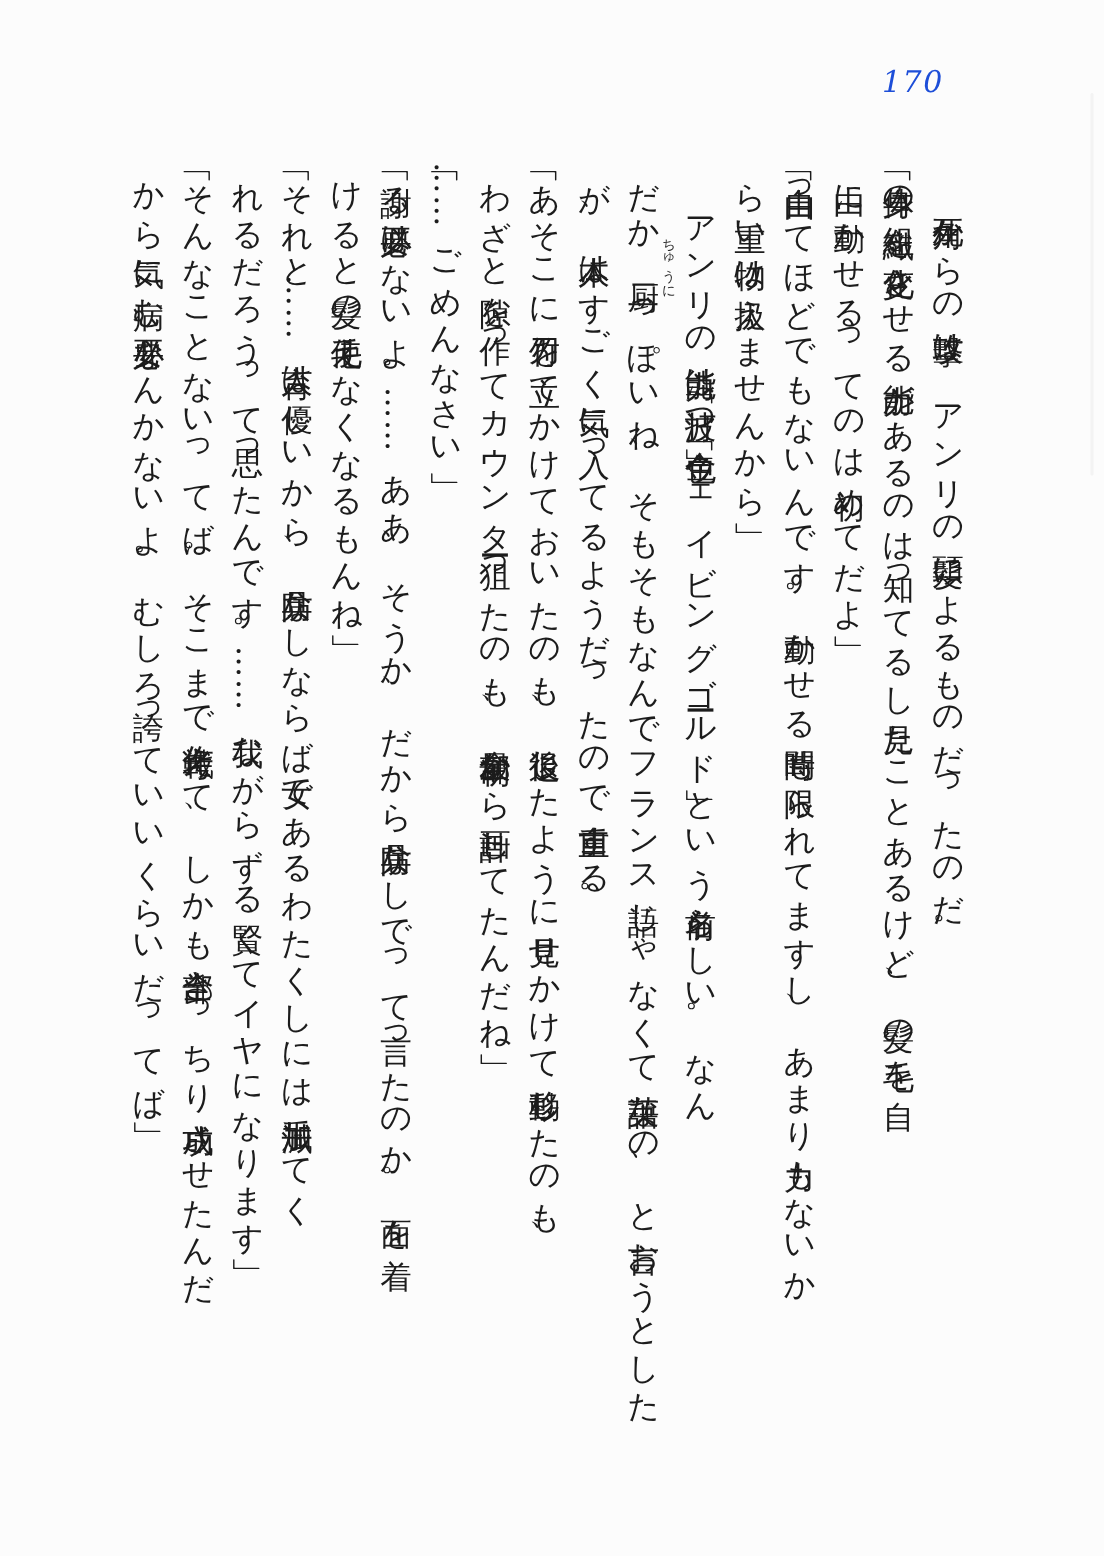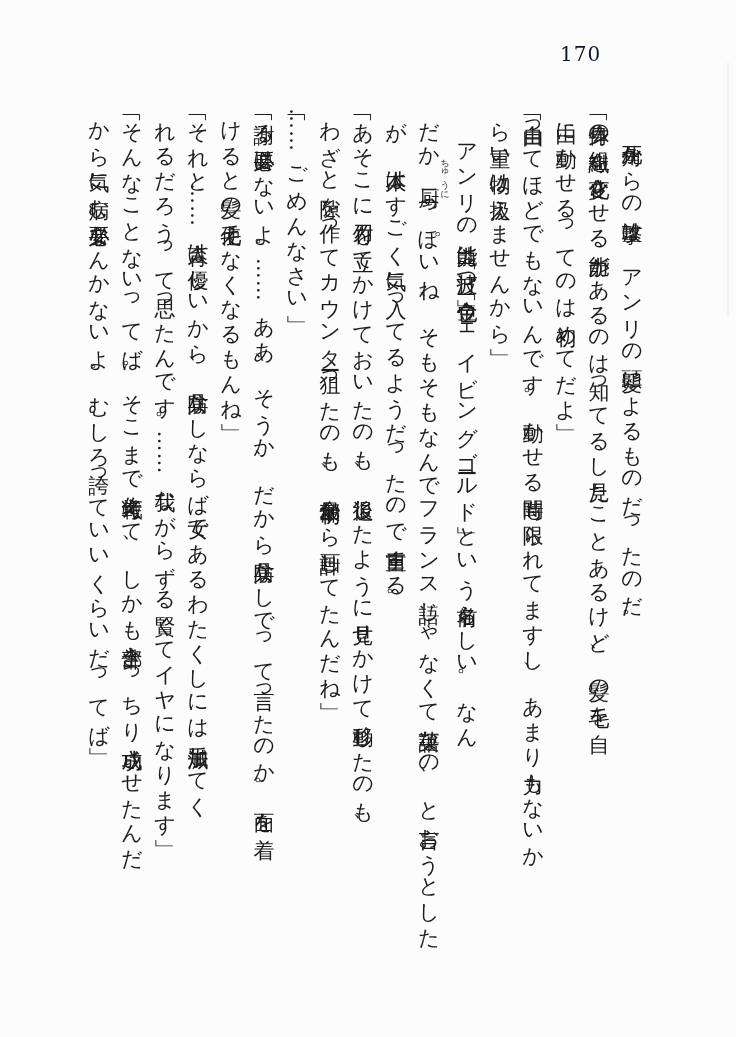--- a/index.html
+++ b/index.html
@@ -15,24 +15,25 @@
     position: relative;
     width: 736px;
     height: 1037px;
     background: #fcfcfc;
     overflow: hidden;
     font-family: "DejaVu Serif", "Liberation Serif", serif;
   }
   .page-number {
     position: absolute;
     top: 42px;
-    left: 560px;
+    left: 588px;
     font-size: 20px;
+    font-style: italic;
     letter-spacing: 1px;
-    color: #0f172a;
+    color: #1d4ed8;
   }
   .text-block {
     position: absolute;
     top: 107px;
     right: 88px;
     height: 836px;
     writing-mode: vertical-rl;
     text-orientation: mixed;
     font-size: 21px;
     line-height: 33px;

